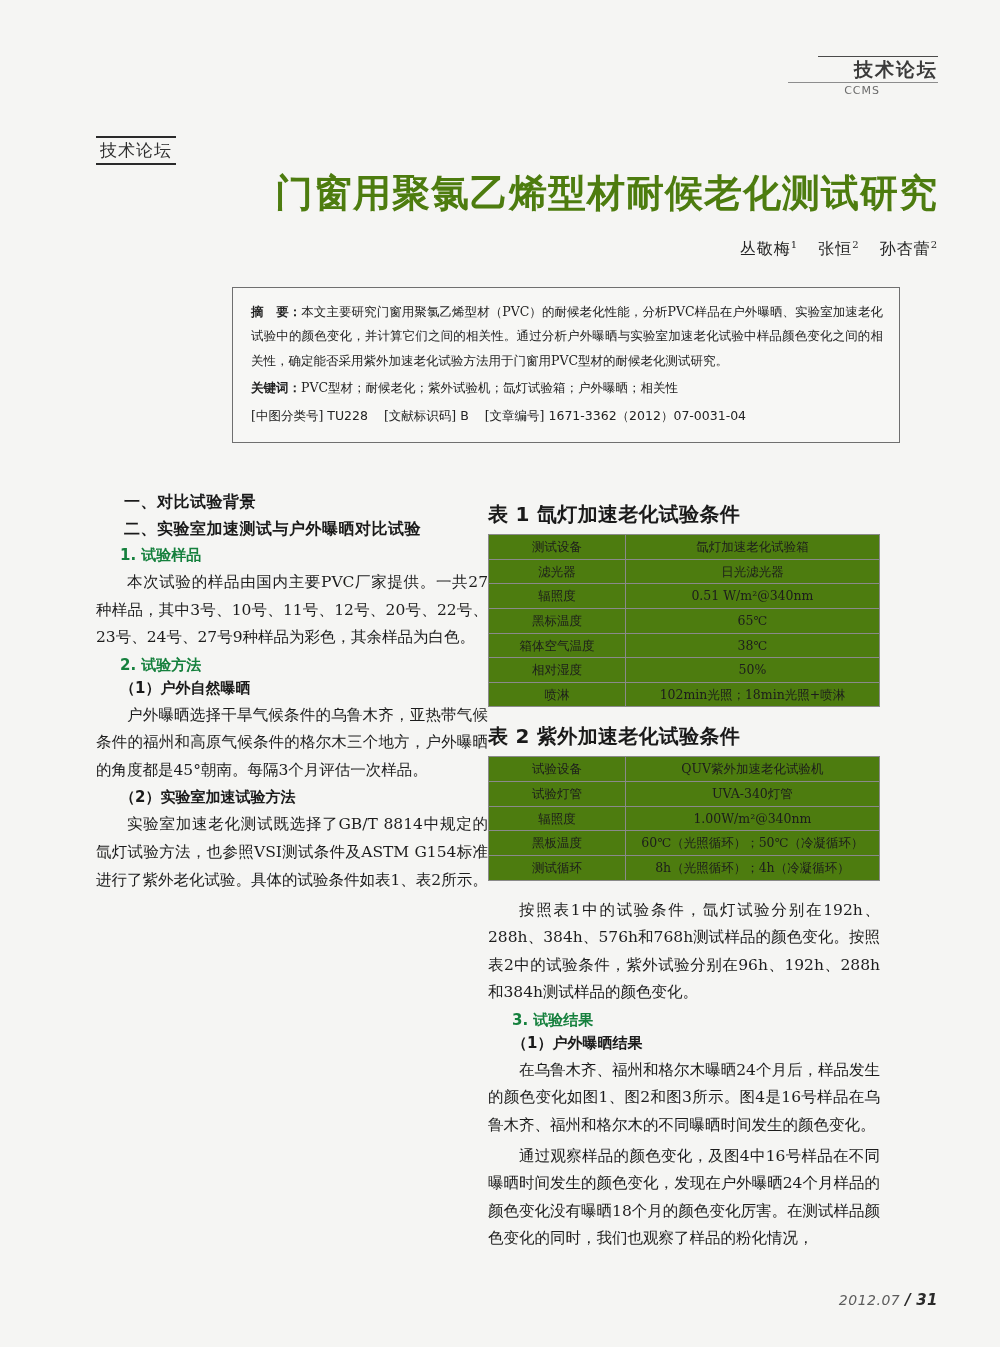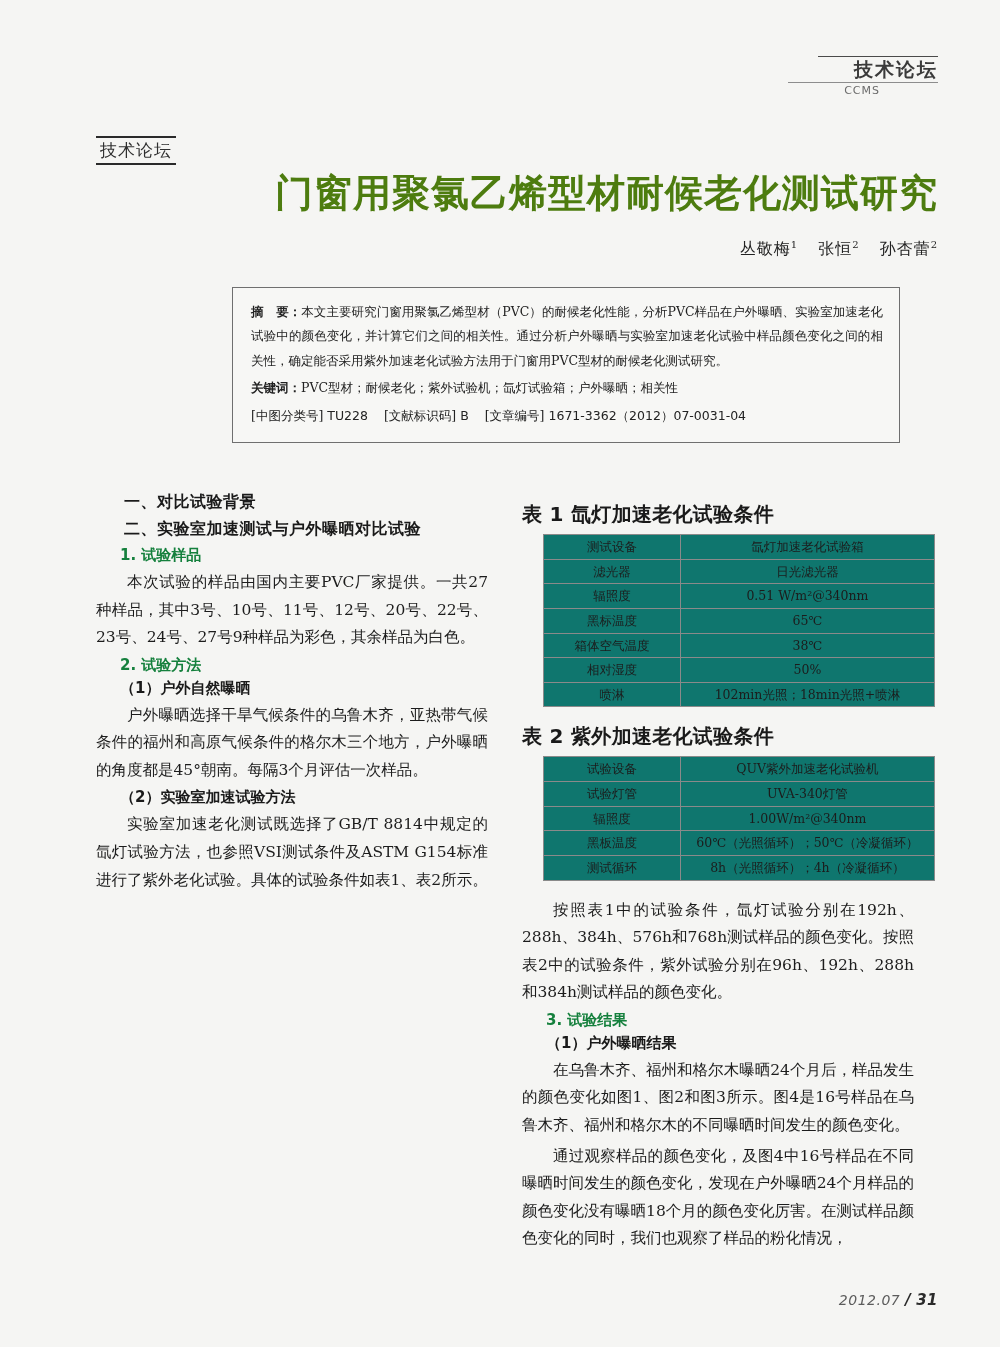--- a/index.html
+++ b/index.html
@@ -127,21 +127,20 @@
     font-size: 12.5px;
   }
 
   
   .columns {
     position: absolute;
     top: 492px;
     left: 96px;
     width: 818px;
     display: flex;
-    gap: 34px;
   }
   .col { width: 392px; }
 
   .h2 {
     font-family: "DejaVu Sans", "Liberation Sans", sans-serif;
     font-size: 16px;
     font-weight: bold;
     color: #1a1a1a;
     margin: 0 0 6px 0;
     text-indent: 28px;
@@ -179,22 +178,21 @@
     font-size: 20px;
     font-weight: bold;
     color: #1a1a1a;
     margin: 9px 0 6px 0;
     letter-spacing: 0.3px;
   }
   table.data {
     border-collapse: collapse;
     width: 100%;
     margin-bottom: 16px;
-    background: #0f766e;
-    margin-left: 21px;
+    background: #4d7c0f;
   }
   table.data td {
     border: 1px solid #8a8a8a;
     font-size: 12.5px;
     text-align: center;
     padding: 4px 3px;
     color: #1c1c1c;
     font-family: "DejaVu Serif", "Liberation Serif", serif;
     line-height: 1.25;
   }

